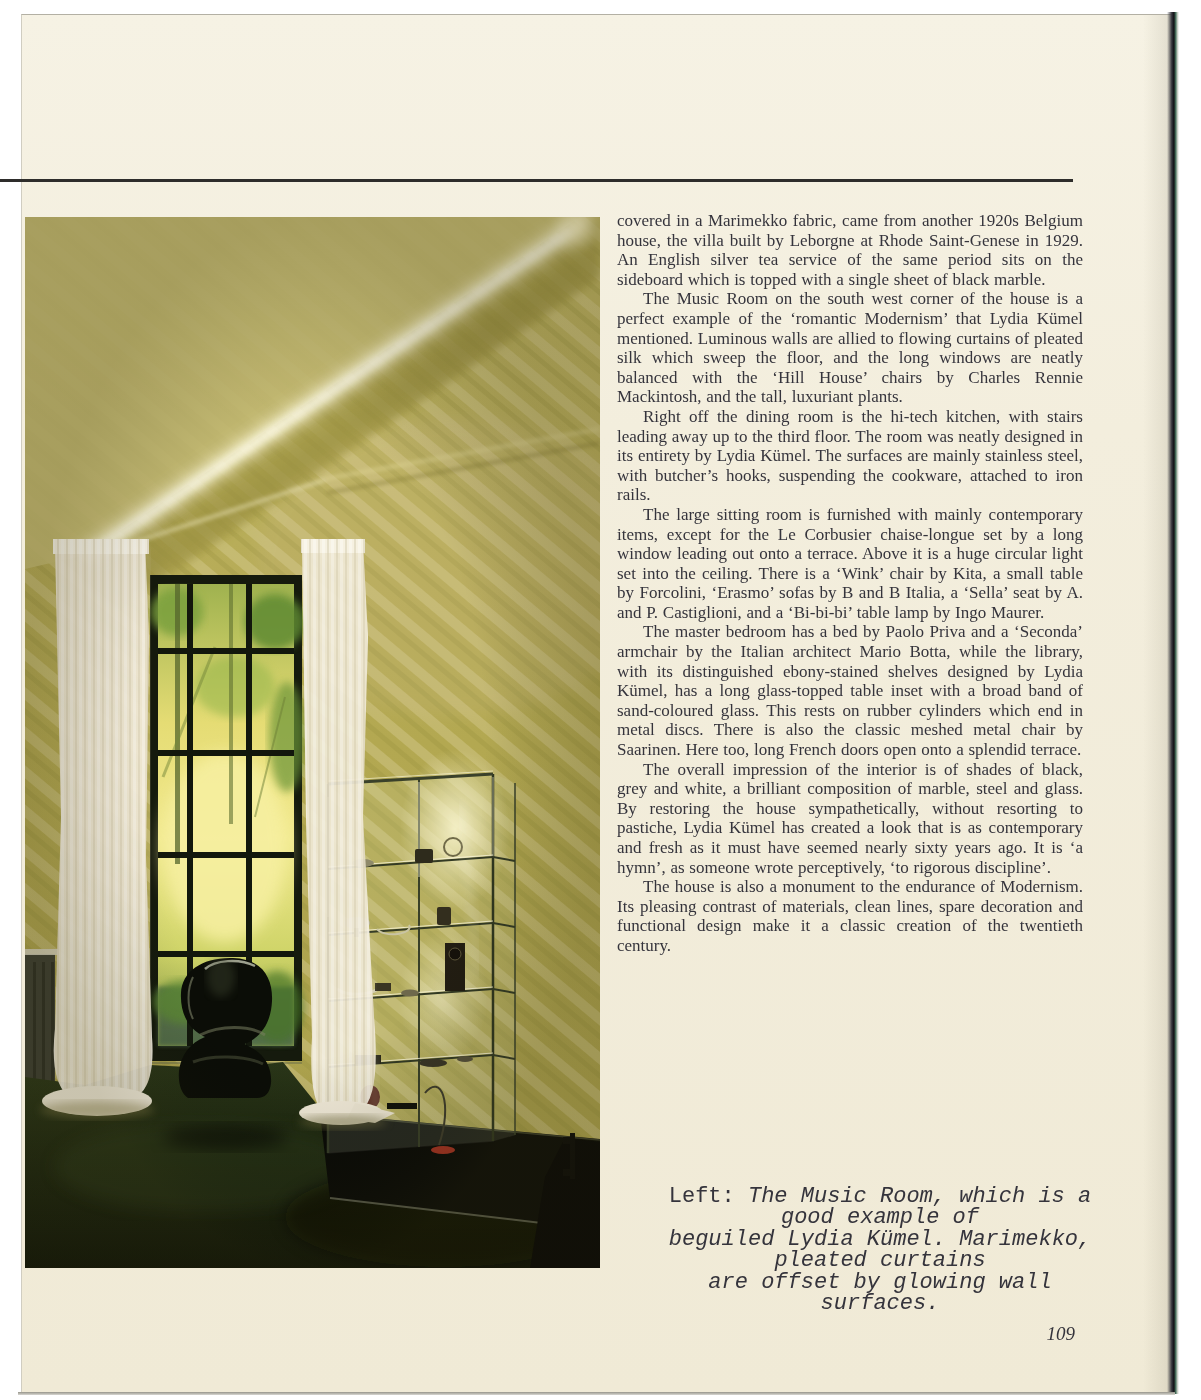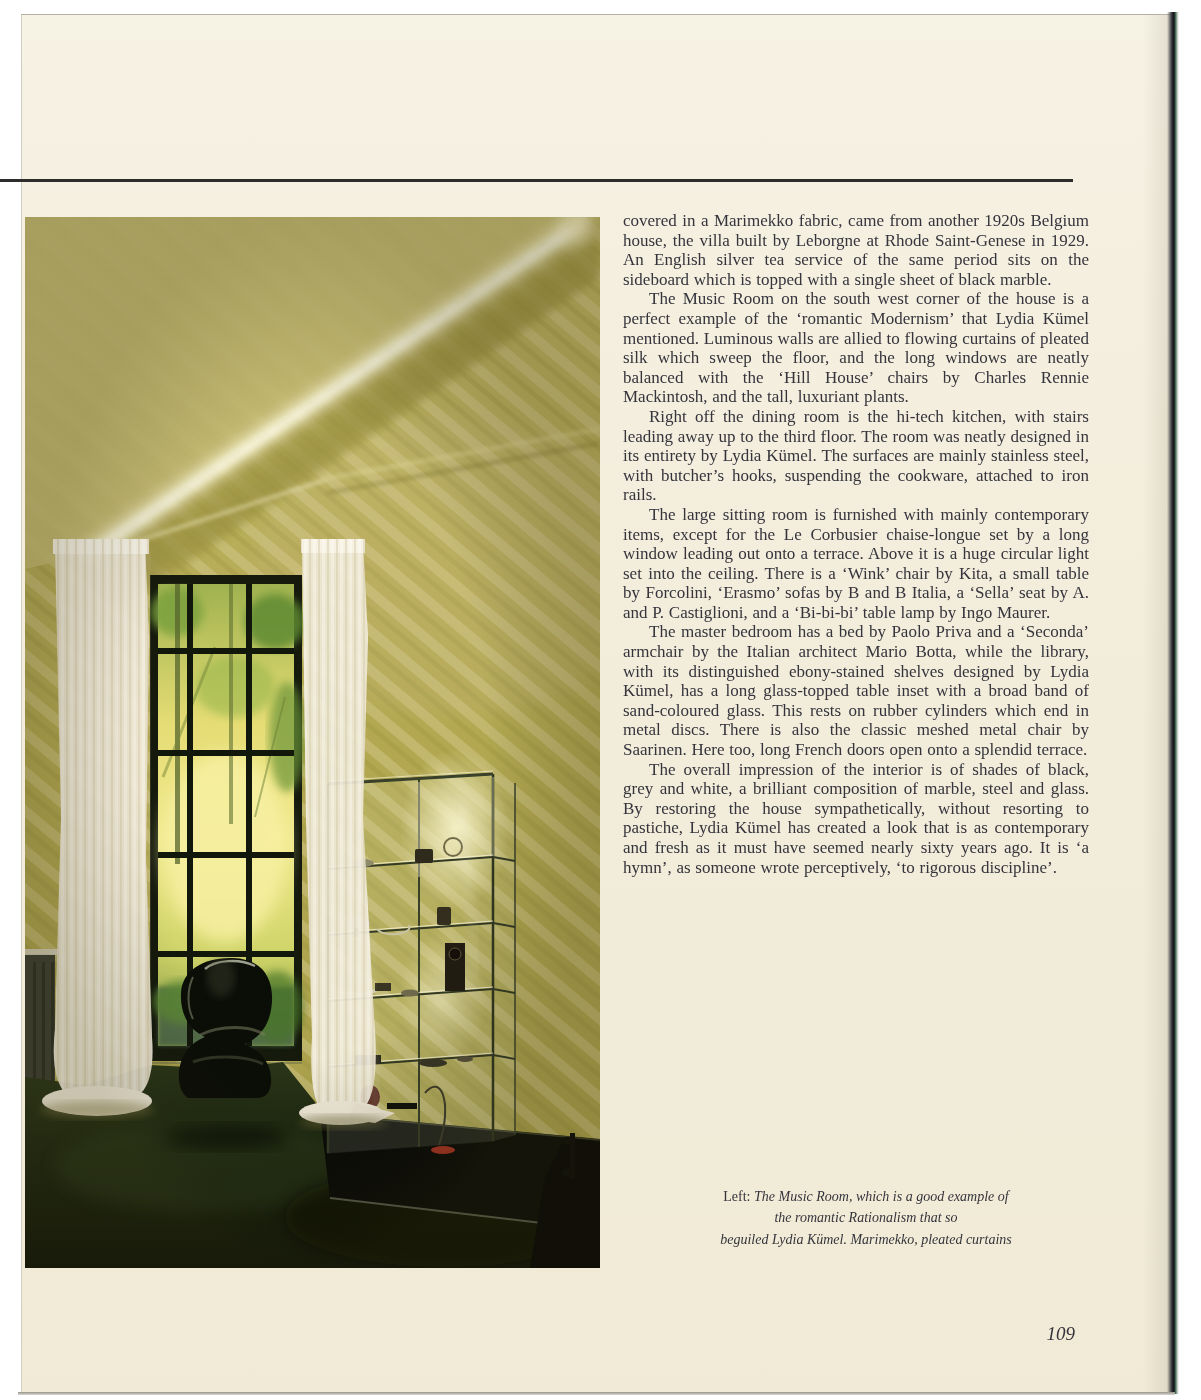--- a/index.html
+++ b/index.html
@@ -17,25 +17,25 @@
         background:linear-gradient(90deg, rgba(0,0,0,0), rgba(110,105,85,.16));}
   .edge-right{position:absolute;left:1167px;top:12px;width:12px;height:1382px;
         background:linear-gradient(90deg, rgba(40,40,45,0) 0%, #35353c 40%, #101014 58%,
                    #47705c 72%, #c9cfc6 88%, #ffffff 100%);}
   .edge-bottom{position:absolute;left:18px;top:1392px;width:1157px;height:3px;
         background:linear-gradient(180deg,#96948a,#d9d8d2);}
   .top-rule{position:absolute;left:0;top:179px;width:1073px;height:2.5px;background:var(--rule);}
   .photo{position:absolute;left:25px;top:217px;width:575px;height:1051px;}
   .photo svg{display:block;width:100%;height:100%;}
   .column{position:absolute;left:617px;top:211px;width:466px;font-size:17px;
-        line-height:19.6px;color:var(--ink);text-align:justify;word-spacing:.5px;margin-left:6px;}
+        line-height:19.6px;color:var(--ink);text-align:justify;word-spacing:.5px;}
   .column p{margin:0;}
   .column p.indent{text-indent:26px;}
-  .caption{position:absolute;left:633px;top:1186px;width:466px;text-align:center;
-        font-style:italic;font-size:14px;line-height:21.4px;color:var(--ink);}
+  .caption{position:absolute;left:647px;top:1186px;width:466px;text-align:center;
+        font-style:italic;font-size:22px;line-height:21.4px;color:var(--ink);font-family:Liberation Mono, monospace;}
   .caption .roman{font-style:normal;}
   .folio{position:absolute;left:617px;top:1323px;width:458px;text-align:right;
         font-style:italic;font-size:19px;color:var(--ink);}
 </style>
 </head>
 <body>
 
 <div class="scan">
   <div class="page">
     <div class="page-curve"></div>
@@ -246,28 +246,29 @@
     </svg>
   </div>
 
   <div class="column">
     <p>covered in a Marimekko fabric, came from another 1920s Belgium house, the villa built by Leborgne at Rhode Saint-Genese in 1929. An English silver tea service of the same period sits on the sideboard which is topped with a single sheet of black marble.</p>
     <p class="indent">The Music Room on the south west corner of the house is a perfect example of the ‘romantic Modernism’ that Lydia Kümel mentioned. Luminous walls are allied to flowing curtains of pleated silk which sweep the floor, and the long windows are neatly balanced with the ‘Hill House’ chairs by Charles Rennie Mackintosh, and the tall, luxuriant plants.</p>
     <p class="indent">Right off the dining room is the hi-tech kitchen, with stairs leading away up to the third floor. The room was neatly designed in its entirety by Lydia Kümel. The surfaces are mainly stainless steel, with butcher’s hooks, suspending the cookware, attached to iron rails.</p>
     <p class="indent">The large sitting room is furnished with mainly contemporary items, except for the Le Corbusier chaise-longue set by a long window leading out onto a terrace. Above it is a huge circular light set into the ceiling. There is a ‘Wink’ chair by Kita, a small table by Forcolini, ‘Erasmo’ sofas by B and B Italia, a ‘Sella’ seat by A. and P. Castiglioni, and a ‘Bi-bi-bi’ table lamp by Ingo Maurer.</p>
     <p class="indent">The master bedroom has a bed by Paolo Priva and a ‘Seconda’ armchair by the Italian architect Mario Botta, while the library, with its distinguished ebony-stained shelves designed by Lydia Kümel, has a long glass-topped table inset with a broad band of sand-coloured glass. This rests on rubber cylinders which end in metal discs. There is also the classic meshed metal chair by Saarinen. Here too, long French doors open onto a splendid terrace.</p>
     <p class="indent">The overall impression of the interior is of shades of black, grey and white, a brilliant composition of marble, steel and glass. By restoring the house sympathetically, without resorting to pastiche, Lydia Kümel has created a look that is as contemporary and fresh as it must have seemed nearly sixty years ago. It is ‘a hymn’, as someone wrote perceptively, ‘to rigorous discipline’.</p>
+    <p class="indent">The house is also a monument to the endurance of Modernism. Its pleasing contrast of materials, clean lines, spare decoration and functional design make it a classic creation of the twentieth century.</p>
   </div>
 
   <div class="caption">
     <div>
       <span class="roman">Left:</span>
       <span>The Music Room, which is a good example of</span>
     </div>
-    <div>the romantic Rationalism that so</div>
     <div>beguiled Lydia Kümel. Marimekko, pleated curtains</div>
+    <div>are offset by glowing wall surfaces.</div>
   </div>
 
   <div class="folio">109</div>
 
   <div class="edge-right"></div>
   <div class="edge-bottom"></div>
 </div>
 
 </body></html>

